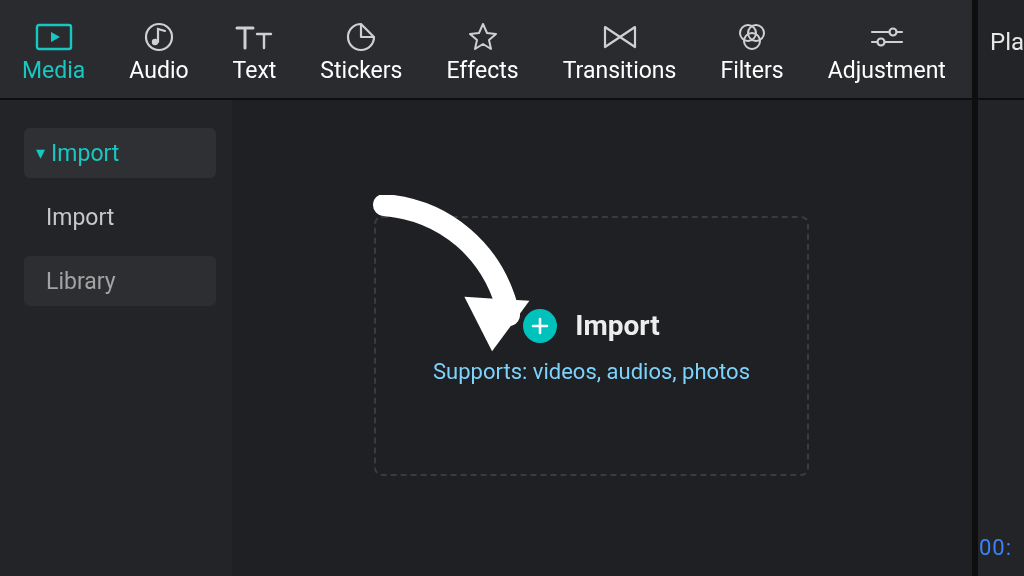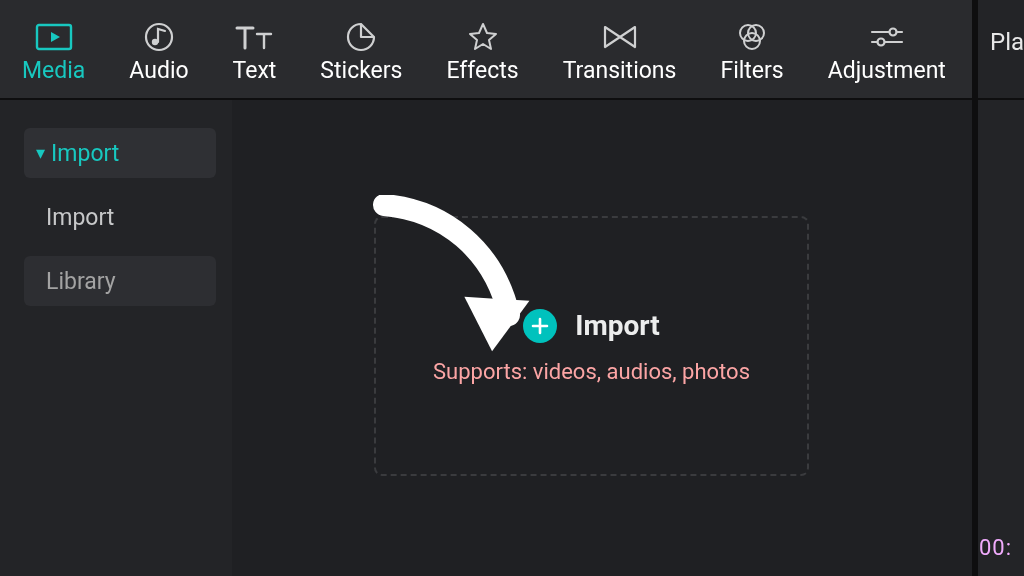--- a/index.html
+++ b/index.html
@@ -135,27 +135,27 @@
       justify-content: center;
     }
     .plus-badge svg { display:block; }
     .import-label {
       font-size: 28px;
       font-weight: 700;
       color: #eceded;
     }
     .support-text {
       font-size: 22px;
-      color: #fca5a5;
+      color: #7dd3fc;
     }
     .timecode {
       position: absolute;
       right: 12px;
       bottom: 16px;
-      color: #f0abfc;
+      color: #3b82f6;
       font-size: 22px;
       letter-spacing: 1px;
     }
     .right-slice {
       width: 52px;
       border-left: 6px solid #0e0e0f;
       background: #232427;
       position: relative;
     }
     .arrow-overlay {

